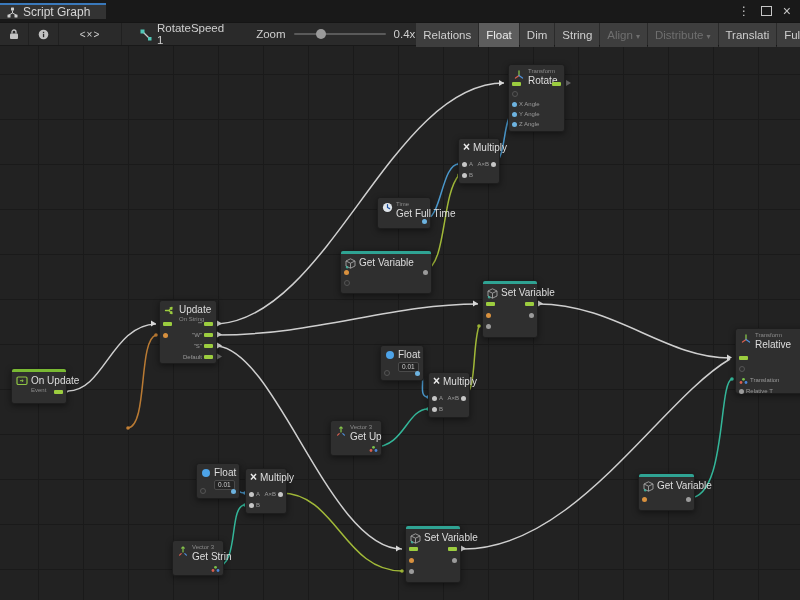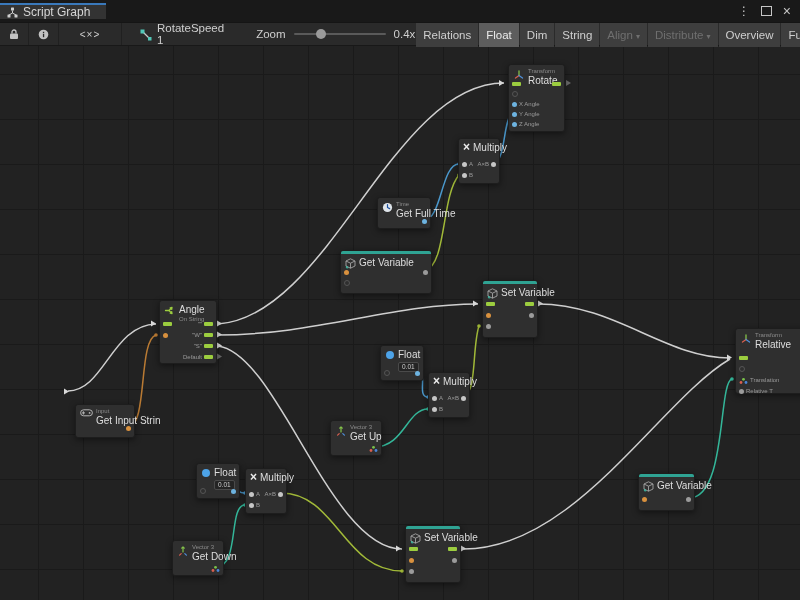--- a/index.html
+++ b/index.html
@@ -122,21 +122,21 @@
       </span>
     <span>0.4x</span>
   </div>
   <div id="toggles">
       <div class="toggle">Relations</div>
       <div class="toggle active">Float</div>
       <div class="toggle">Dim</div>
       <div class="toggle">String</div>
       <div class="toggle disabled">Align<span class="caret">▾</span></div>
       <div class="toggle disabled">Distribute<span class="caret">▾</span></div>
-      <div class="toggle">Overview</div>
+      <div class="toggle">Translati</div>
       <div class="toggle">Full Scre</div>
     </div>
 </div>
 
 <div id="canvas"></div>
 <svg id="edges" viewBox="0 0 800 600">
     <path d="M68,391 C104,391 112,325 156,324" stroke="#d9d9d9"></path>
     <path d="M128,428 C148,426 138,340 156,335" stroke="#c27f35"></path>
     <circle cx="128" cy="428" r="1.8" fill="#c27f35"></circle>
     <circle cx="156" cy="335" r="1.8" fill="#c27f35"></circle>
@@ -183,50 +183,50 @@
     <polygon points="499,80 499,86 504,83" fill="#d9d9d9"></polygon>
     <polygon points="566,80 566,86 571,83" fill="#6a6a6a"></polygon>
     <polygon points="473,300.5 473,306.5 478,303.5" fill="#d9d9d9"></polygon>
     <polygon points="538,300.5 538,306.5 543,303.5" fill="#d9d9d9"></polygon>
     <polygon points="396,545.5 396,551.5 401,548.5" fill="#d9d9d9"></polygon>
     <polygon points="461,545.5 461,551.5 466,548.5" fill="#d9d9d9"></polygon>
     <polygon points="727,354.5 727,360.5 732,357.5" fill="#d9d9d9"></polygon>
     <polygon points="64,388.5 64,394.5 69,391.5" fill="#d9d9d9"></polygon>
   </svg>
 <div id="nodes">
-    <div class="node" style="left: 75px; top: 404px; width: 58px; height: 32px;">
-      <div class="nhead">
-        <span class="nicon">
-          <svg width="13" height="8">
-            <rect x="0.6" y="0.8" width="11.8" height="6" rx="3" fill="none" stroke="#b5b5b5" stroke-width="1"></rect>
-            <path d="M3.4 2.3v3.2M1.8 3.9h3.2" stroke="#b5b5b5" stroke-width="1"></path>
-            <circle cx="9.6" cy="3.9" r="0.9" fill="#b5b5b5"></circle>
-          </svg>
-        </span>
-        <span class="ntxt">
-          <span class="nkick">Input</span>
-          <span class="ntitle">Get Input Strin</span>
+    <div class="node" style="left: 11px; top: 368px; width: 54px; height: 34px;">
+      <div class="nbar" style="background: rgb(121, 185, 51);"></div>
+      <div class="nhead">
+        <span class="nicon">
+          <svg width="12" height="10">
+            <rect x="1" y="1" width="10" height="7.5" rx="1.2" fill="none" stroke="#8fc544" stroke-width="1.2"></rect>
+            <path d="M4 4.7h3.2M7.2 4.7 5.9 3.6M7.2 4.7 5.9 5.8" stroke="#8fc544" stroke-width="1" fill="none"></path>
+          </svg>
+        </span>
+        <span class="ntxt">
+          <span class="ntitle">On Update</span>
+          <span class="nkick">Event</span>
         </span>
       </div>
       <div class="prow r" style="top: 18px;">
-        <span class="pm dot" style="background: rgb(217, 145, 62);"></span>
+        <span class="pm flow"></span>
       </div>
     </div>
     <div class="node" style="left: 159px; top: 300px; width: 56px; height: 62px;">
       <div class="nhead">
         <span class="nicon">
           <svg width="12" height="11">
             <g stroke="#9ccd3f" stroke-width="1.3" fill="none" stroke-linecap="round" stroke-linejoin="round">
               <path d="M1.5 5.5h3.5l3-3M8 2.5l-1.8.3M8 2.5l-.3 1.8"></path>
               <path d="M5 5.5l3 3M8 8.5l-1.8-.3M8 8.5l-.3-1.8"></path>
             </g>
           </svg>
         </span>
         <span class="ntxt">
-          <span class="ntitle">Angle</span>
+          <span class="ntitle">Update</span>
           <span class="nkick">On String</span>
         </span>
       </div>
       <div class="prow l" style="top: 18px;">
         <span class="pm flow"></span>
       </div>
       <div class="prow l" style="top: 29px;">
         <span class="pm dot" style="background: rgb(217, 145, 62);"></span>
       </div>
       <div class="prow r" style="top: 18px;">
@@ -489,21 +489,21 @@
           <svg width="12" height="12">
             <g stroke-width="1.2" fill="none" stroke-linecap="round">
               <path d="M6 7V1.8M6 1.8 4.7 3.1M6 1.8 7.3 3.1" stroke="#84c24a"></path>
               <path d="M4.2 8.6 2.6 10.2" stroke="#d95f4f"></path>
               <path d="M7.8 8.6l1.6 1.6" stroke="#4f8fd9"></path>
             </g>
           </svg>
         </span>
         <span class="ntxt">
           <span class="nkick">Vector 3</span>
-          <span class="ntitle">Get Down</span>
+          <span class="ntitle">Get Strin</span>
         </span>
       </div>
       <div class="prow r" style="top: 22px;">
         <span class="pm"><svg width="9" height="8">
             <circle cx="2" cy="5.5" r="1.4" fill="#d95f4f"></circle>
             <circle cx="4.5" cy="2.3" r="1.4" fill="#7ac14a"></circle>
             <circle cx="7" cy="5.5" r="1.4" fill="#4a86d9"></circle>
           </svg></span>
       </div>
     </div>

